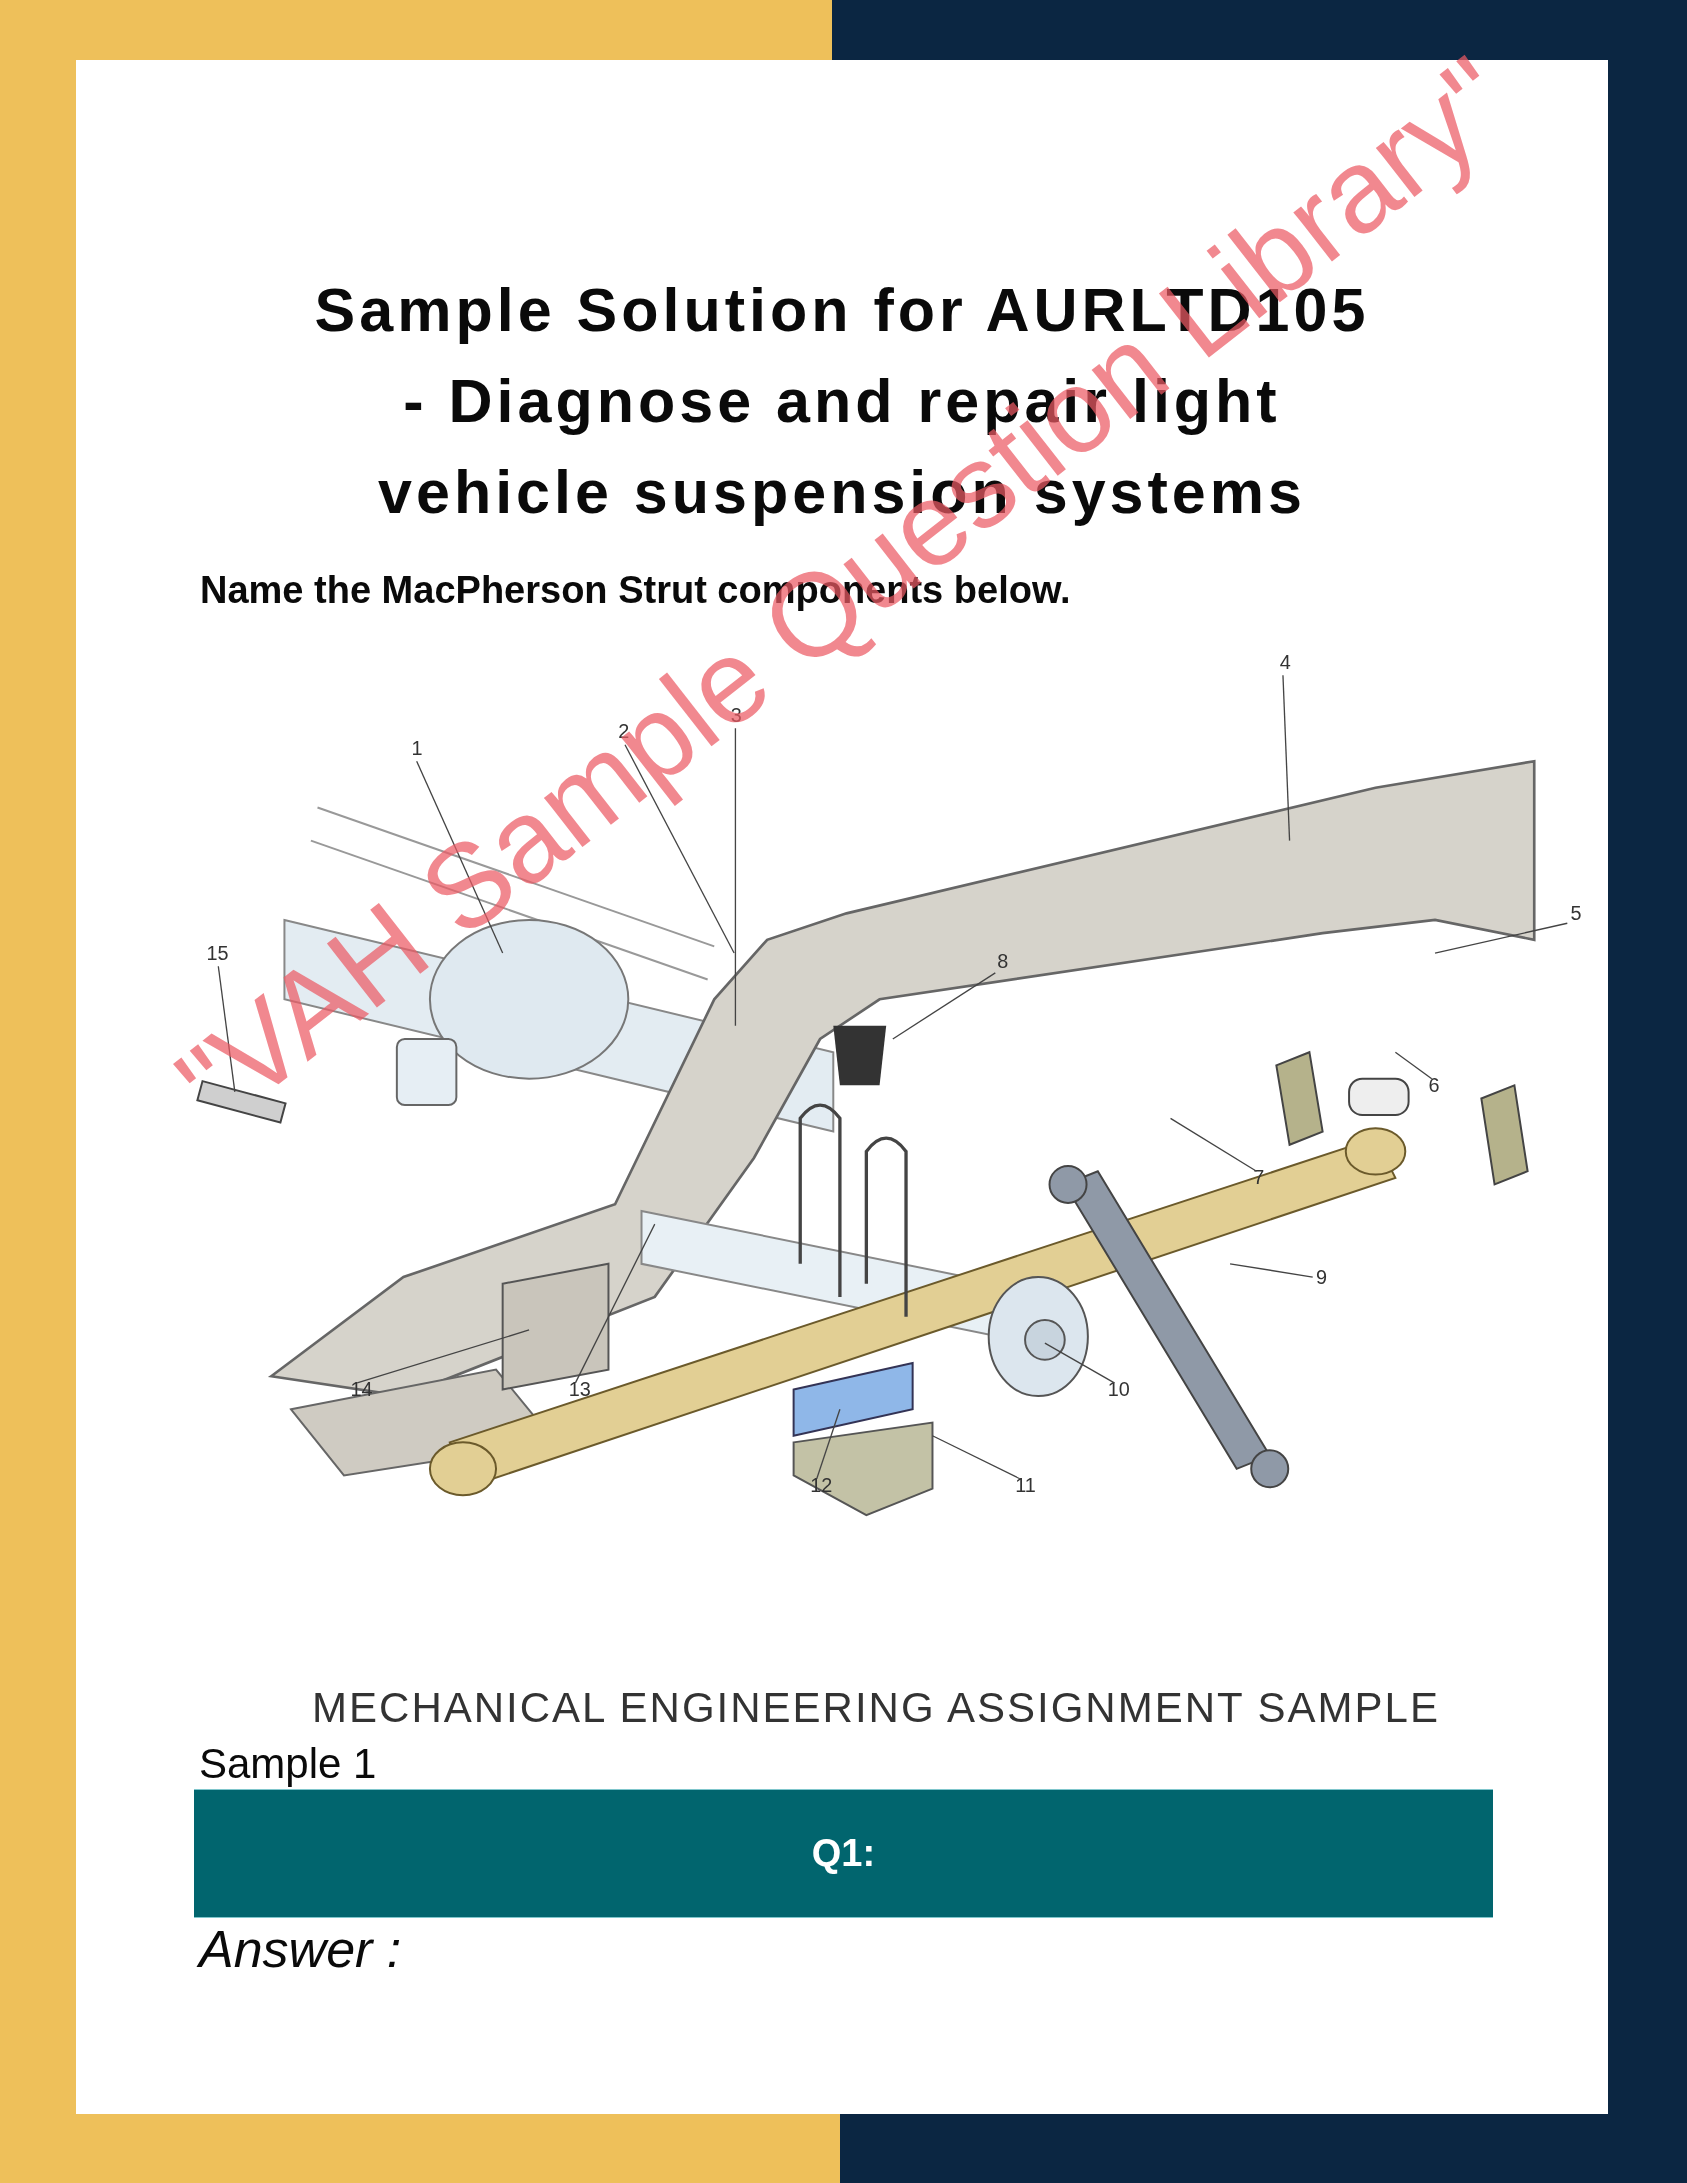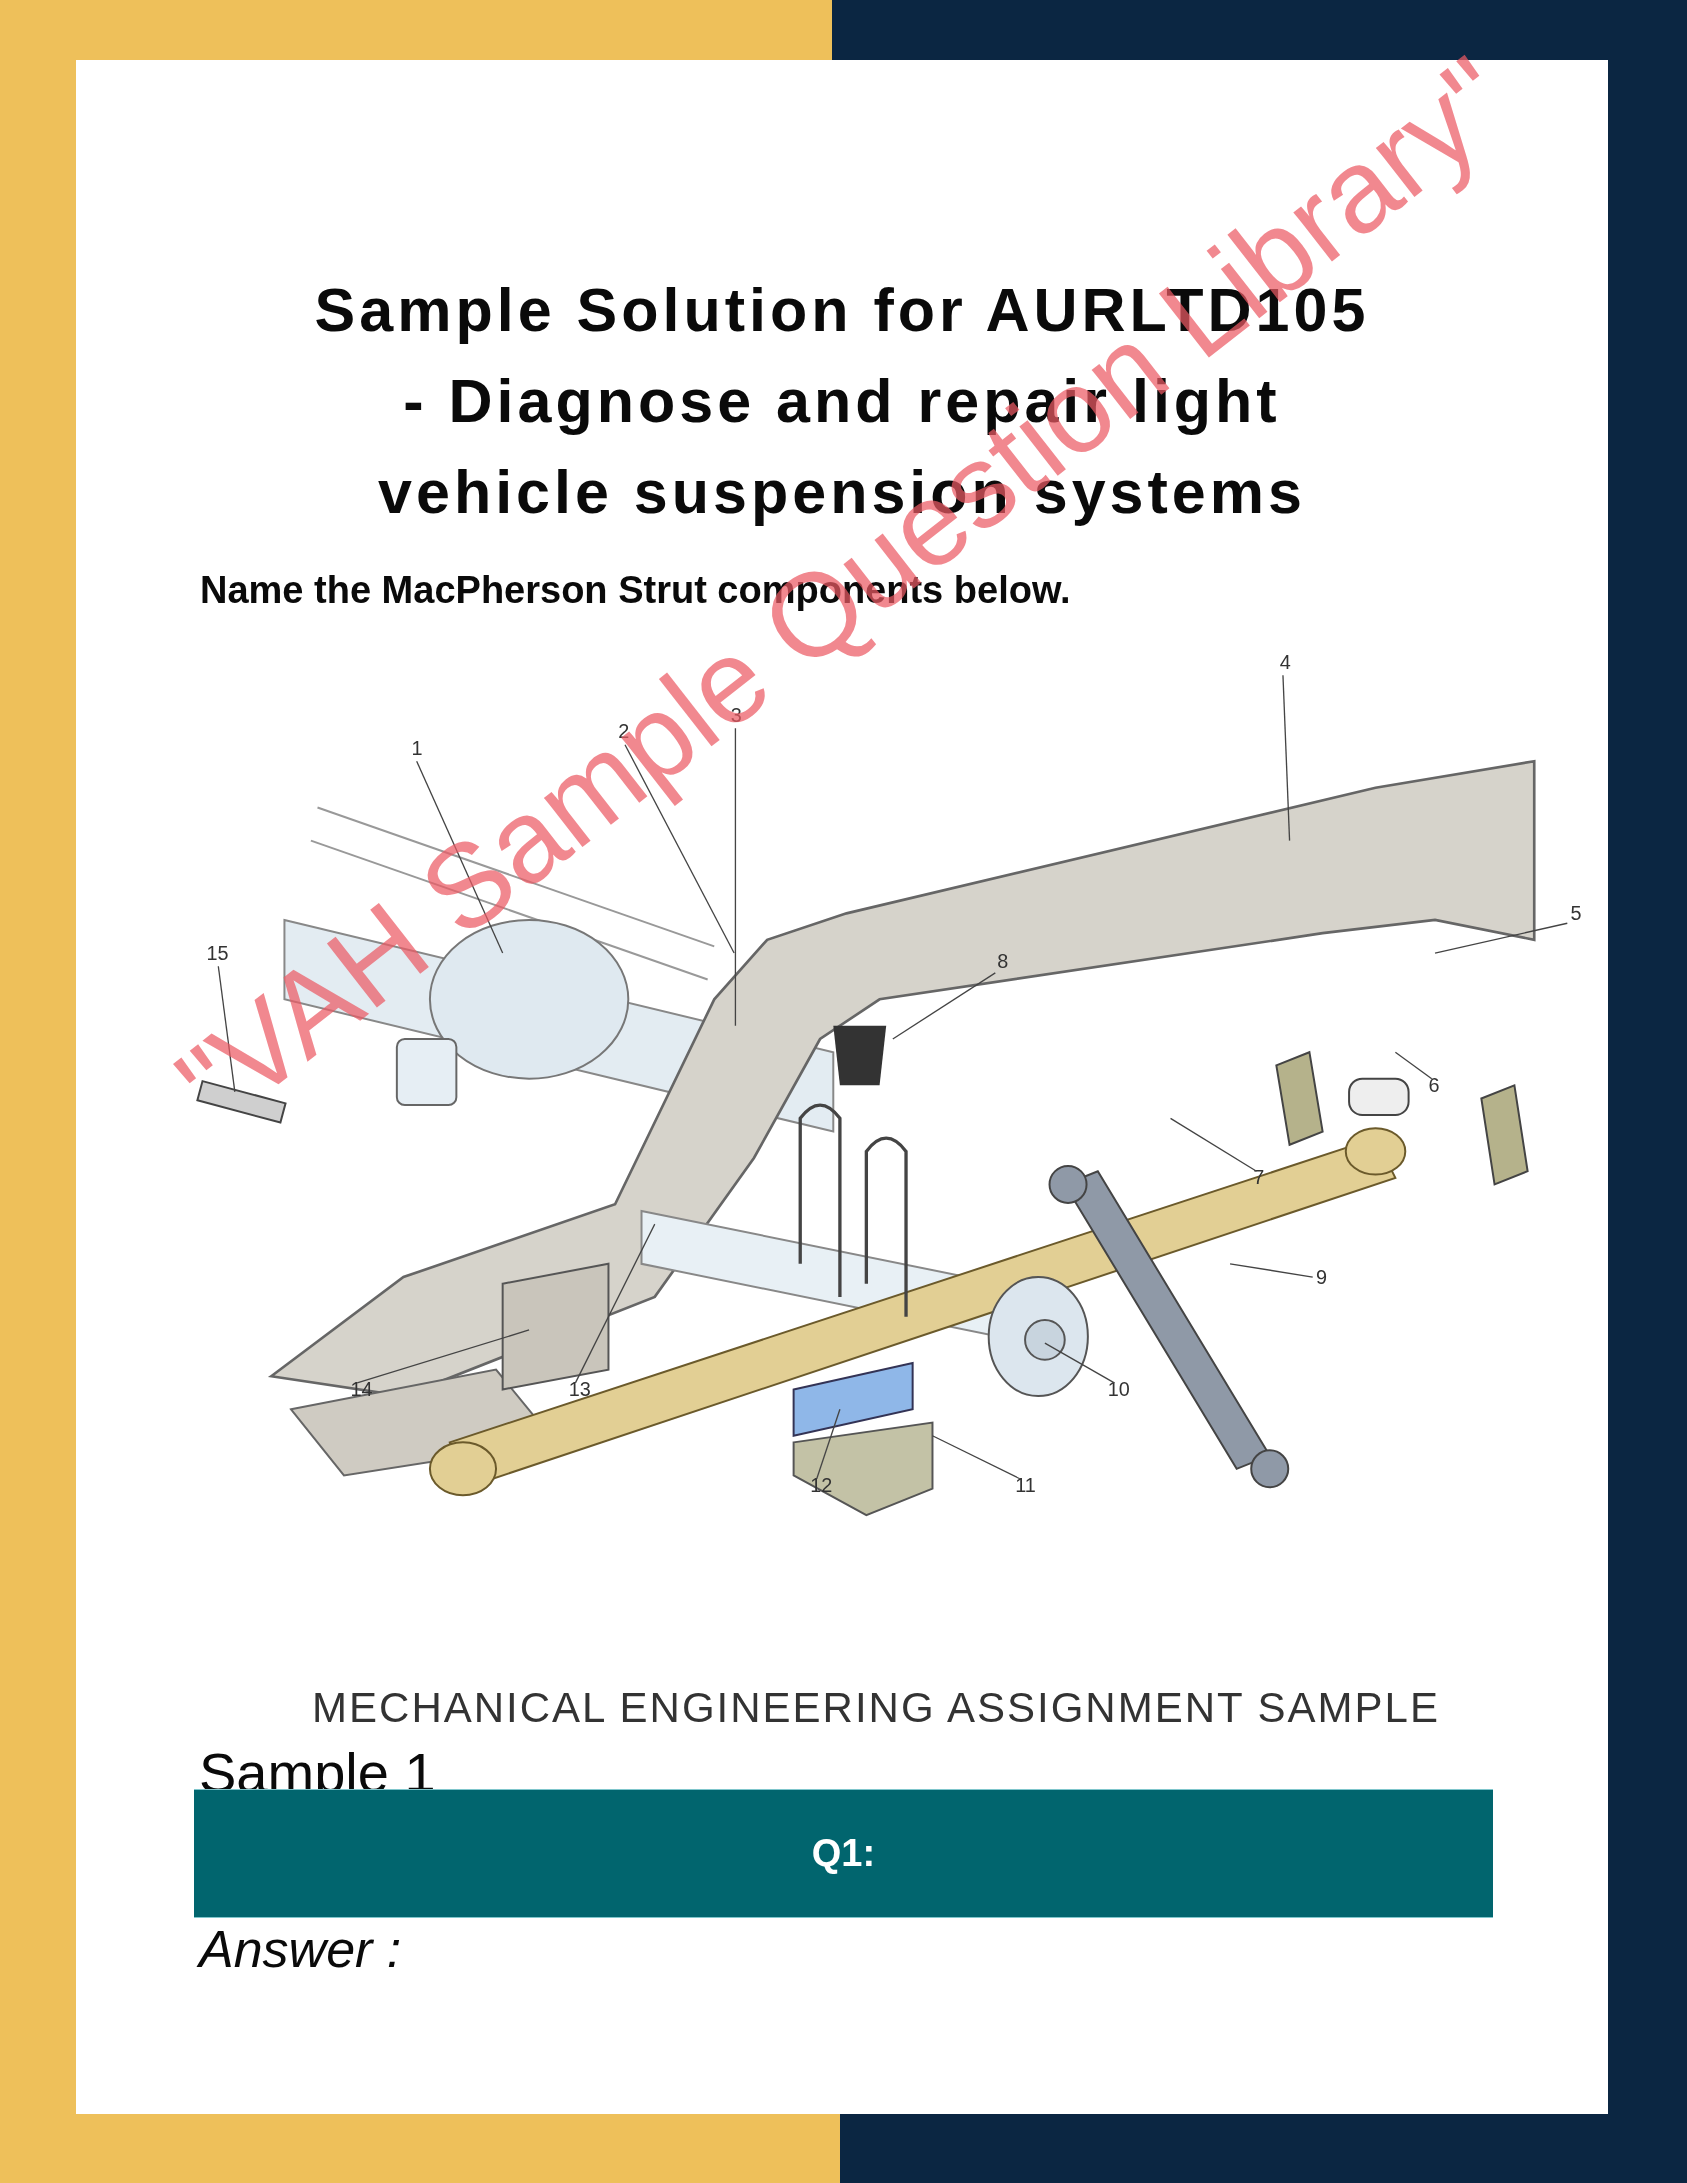--- a/index.html
+++ b/index.html
@@ -38,21 +38,21 @@
       position: absolute; left: 152px; top: 1045px; width: 1588px;
       font-size: 118px; color: rgba(235, 90, 100, 0.72);
       transform: rotate(-38deg); transform-origin: left top;
       white-space: nowrap; pointer-events: none;
     }
     .subject {
       position: absolute; left: 0; top: 1624px; width: 1600px; text-align: center;
       font-size: 42px; letter-spacing: 2px; color: #333;
     }
     .sample-label {
-      position: absolute; left: 123px; top: 1680px; font-size: 56px; color: #0a0a0a;
+      position: absolute; left: 123px; top: 1680px; font-size: 42px; color: #0a0a0a;
     }
     .question-bar {
       position: absolute; left: 118px; top: 1729px; width: 1299px; height: 127px;
       background: #01656e; border-top: 1.3px solid #7fc6cc; border-bottom: 1.3px solid #7fc6cc;
       display: flex; align-items: center; justify-content: center; font-weight: bold;
     }
     .question-bar span { color: #ffffff; font-size: 38px; }
     .answer-label {
       position: absolute; left: 123px; top: 1859px; font-size: 52px; color: #0a0a0a; font-style: italic;
     }

